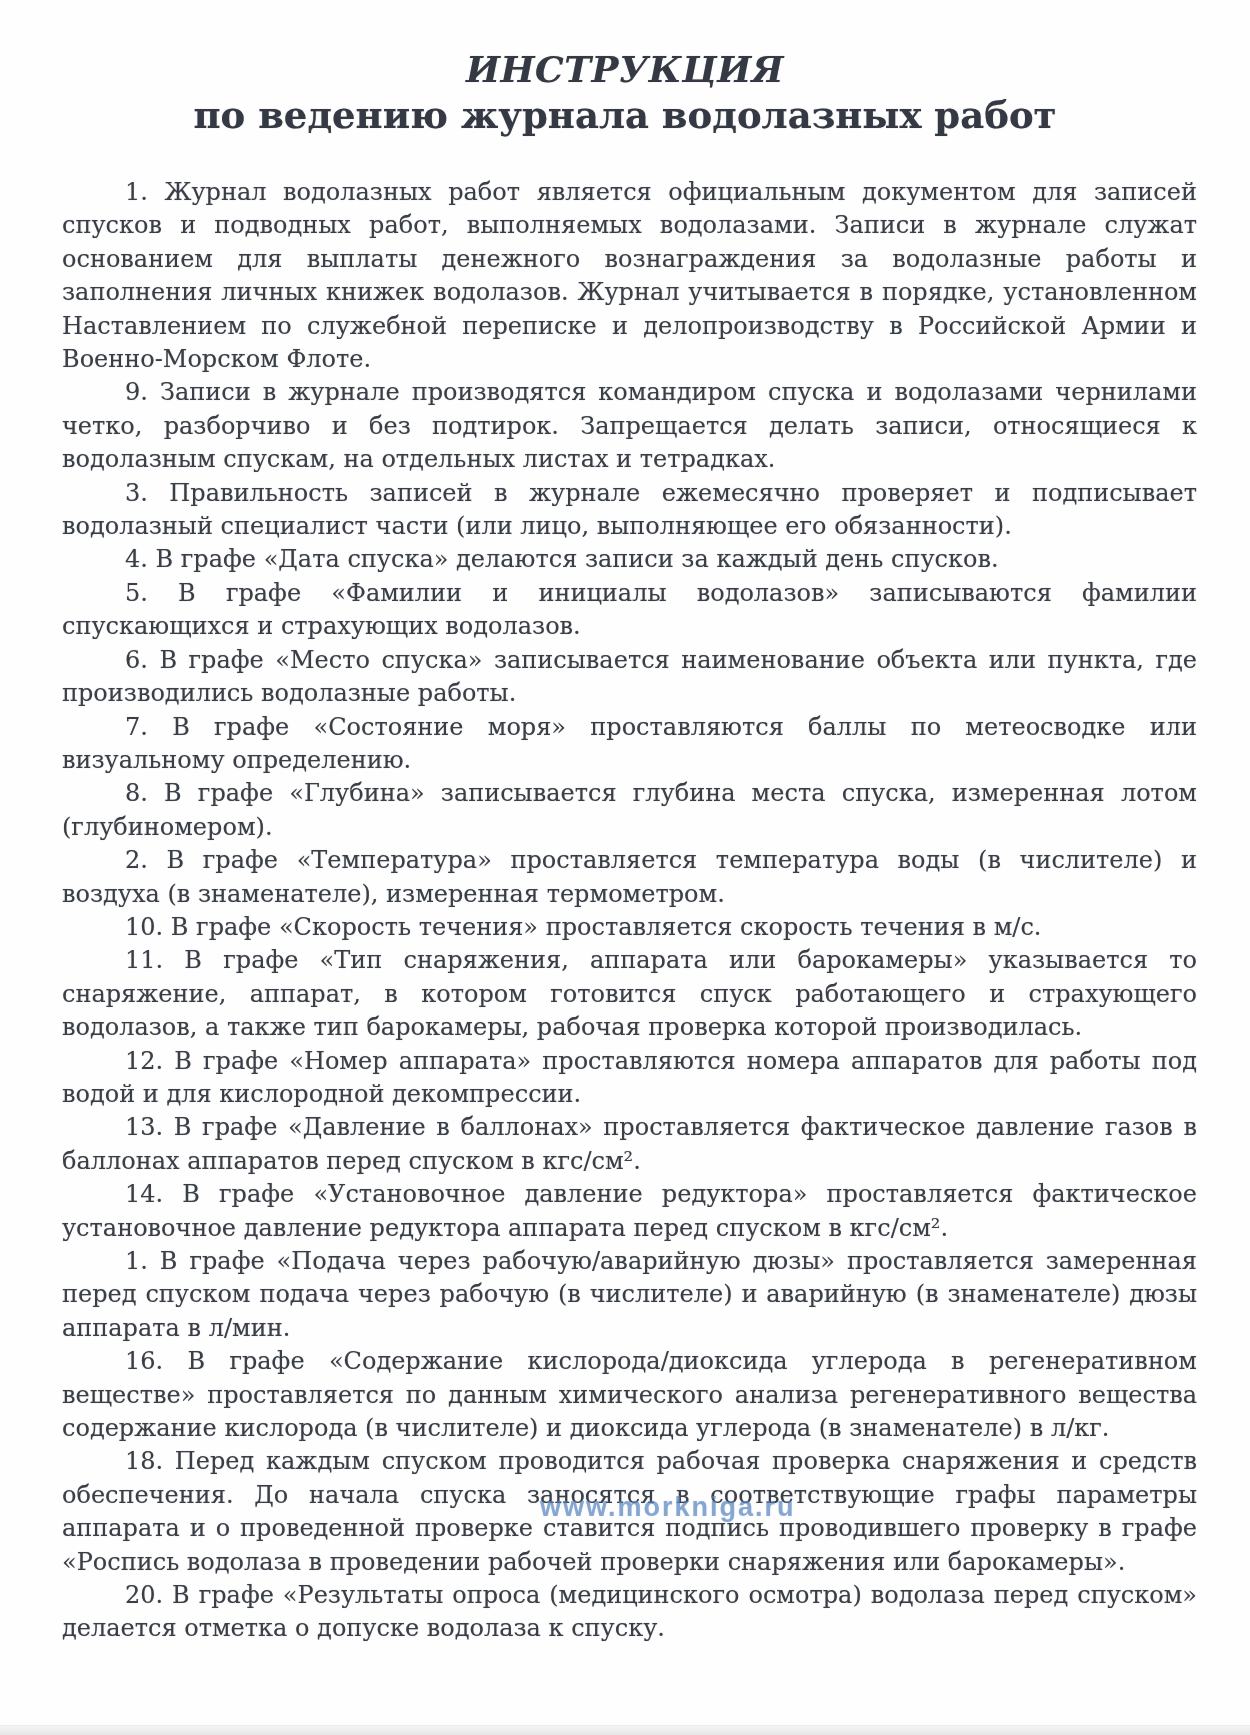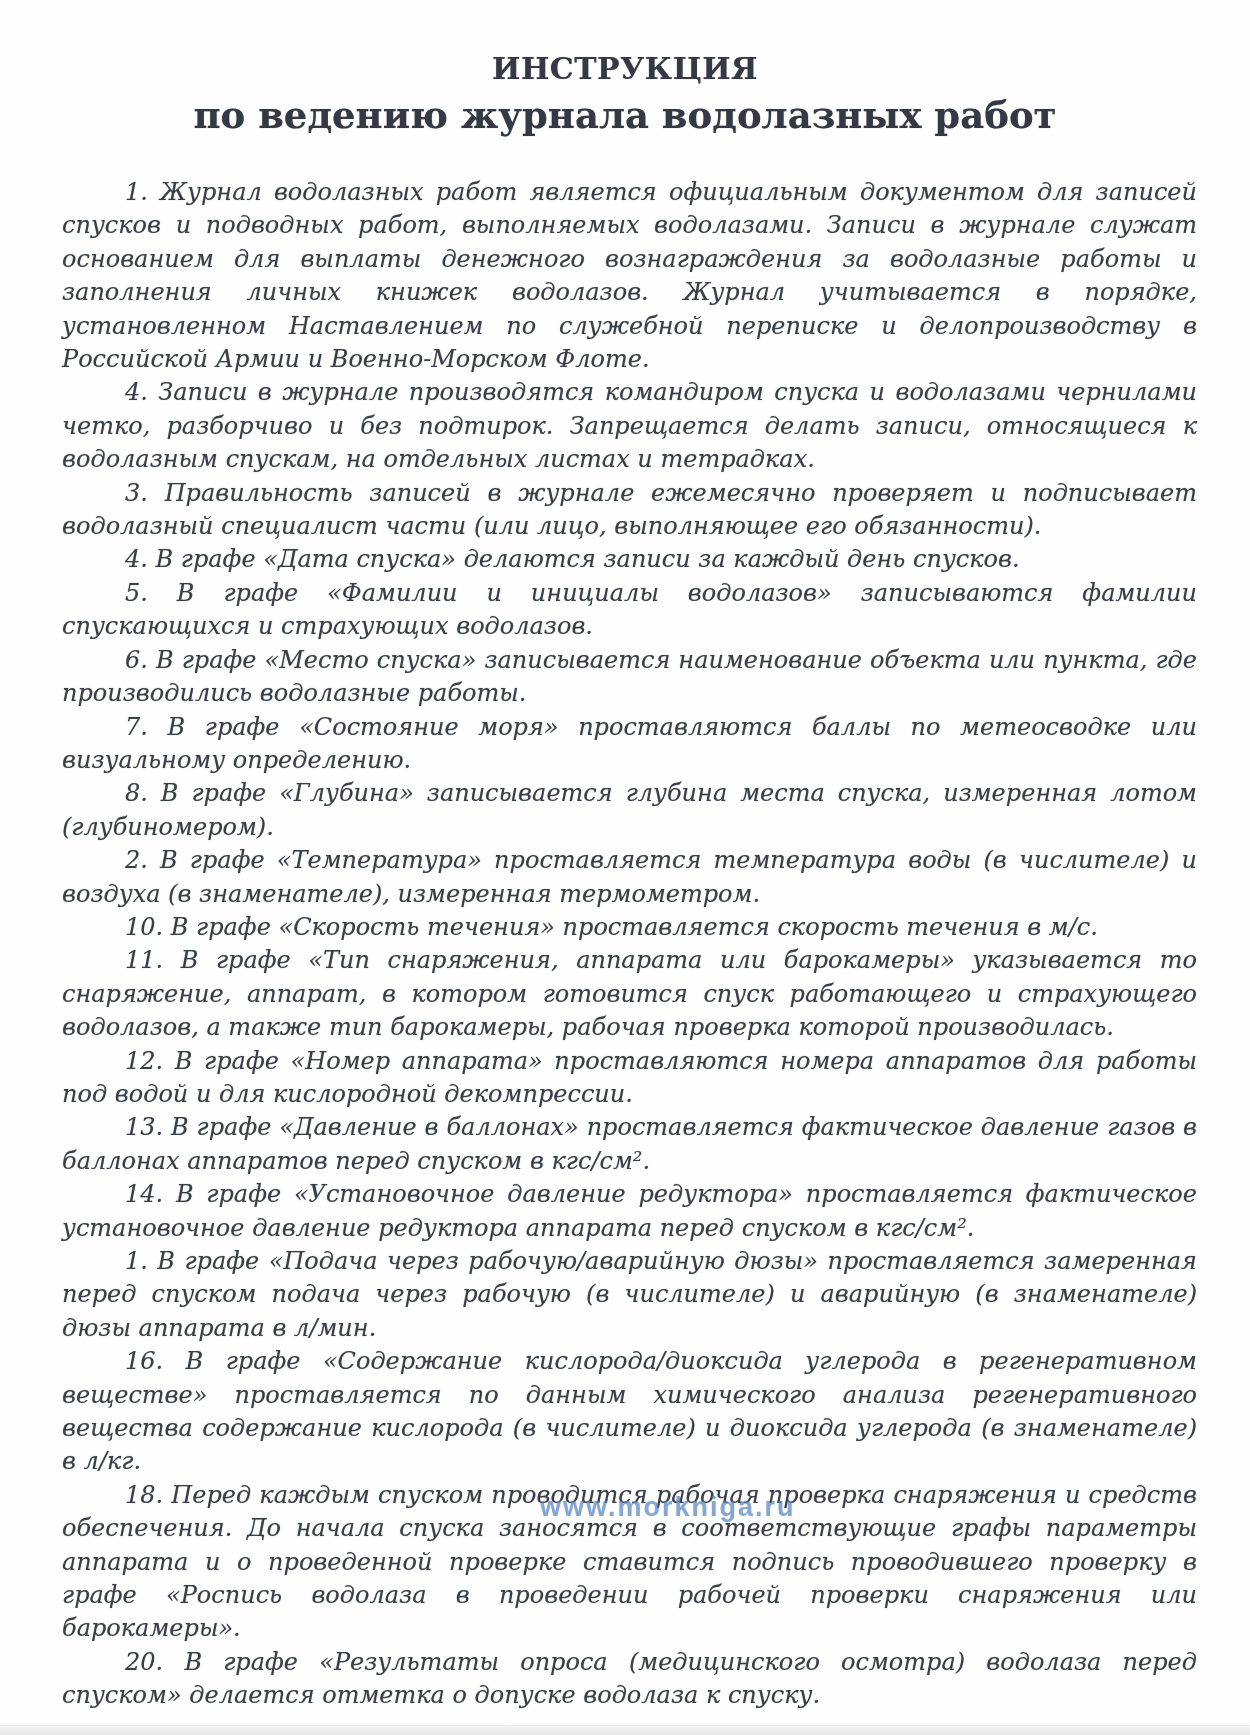--- a/index.html
+++ b/index.html
@@ -21,25 +21,26 @@
   }
   .doc-header {
     position: absolute;
     top: 46px;
     left: 0;
     width: 1250px;
     text-align: center;
     color: #343943;
   }
   .doc-title {
-    font-size: 30px;
+    font-size: 36px;
     font-weight: bold;
     line-height: 46px;
     letter-spacing: 0.5px;
     text-shadow: 0 0 1px rgba(52, 57, 67, 0.45);
+    font-style: italic;
   }
   .doc-subtitle {
     font-size: 37px;
     font-weight: bold;
     line-height: 46px;
     text-shadow: 0 0 1px rgba(52, 57, 67, 0.45);
   }
   .doc-body {
     position: absolute;
     top: 176px;
@@ -50,21 +51,20 @@
     line-height: 33.4px;
     text-align: justify;
     text-shadow: 0 0 1px rgba(58, 63, 71, 0.40);
     hyphens: auto;
     -webkit-hyphens: auto;
   }
   .doc-body p {
     margin: 0;
     padding: 0;
     text-indent: 63px;
-    font-style: italic;
   }
   .watermark {
     position: absolute;
     top: 1492px;
     left: 540px;
     width: 310px;
     font-family: "Liberation Sans", sans-serif;
     font-size: 27px;
     font-weight: bold;
     letter-spacing: 2px;
@@ -87,21 +87,21 @@
 
 <div class="page">
 
   <div class="doc-header">
     <div class="doc-title">ИНСТРУКЦИЯ</div>
     <div class="doc-subtitle">по ведению журнала водолазных работ</div>
   </div>
 
   <div class="doc-body">
     <p>1. Журнал водолазных работ является официальным документом для записей спусков и подводных работ, выполняемых водолазами. Записи в журнале служат основанием для выплаты денежного вознаграждения за водолазные работы и заполнения личных книжек водолазов. Журнал учитывается в порядке, установленном Наставлением по служебной переписке и делопроизводству в Российской Армии и Военно-Морском Флоте.</p>
-    <p>4. Записи в журнале производятся командиром спуска и водолазами чернилами четко, разборчиво и без подтирок. Запрещается делать записи, относящиеся к водолазным спускам, на отдельных листах и тетрадках.</p>
+    <p>9. Записи в журнале производятся командиром спуска и водолазами чернилами четко, разборчиво и без подтирок. Запрещается делать записи, относящиеся к водолазным спускам, на отдельных листах и тетрадках.</p>
     <p>3. Правильность записей в журнале ежемесячно проверяет и подписывает водолазный специалист части (или лицо, выполняющее его обязанности).</p>
     <p>4. В графе «Дата спуска» делаются записи за каждый день спусков.</p>
     <p>5. В графе «Фамилии и инициалы водолазов» записываются фамилии спускающихся и страхующих водолазов.</p>
     <p>6. В графе «Место спуска» записывается наименование объекта или пункта, где производились водолазные работы.</p>
     <p>7. В графе «Состояние моря» проставляются баллы по метеосводке или визуальному определению.</p>
     <p>8. В графе «Глубина» записывается глубина места спуска, измеренная лотом (глубиномером).</p>
     <p>2. В графе «Температура» проставляется температура воды (в числителе) и воздуха (в знаменателе), измеренная термометром.</p>
     <p>10. В графе «Скорость течения» проставляется скорость течения в м/с.</p>
     <p>11. В графе «Тип снаряжения, аппарата или барокамеры» указывается то снаряжение, аппарат, в котором готовится спуск работающего и страхующего водолазов, а также тип барокамеры, рабочая проверка которой производилась.</p>
     <p>12. В графе «Номер аппарата» проставляются номера аппаратов для работы под водой и для кислородной декомпрессии.</p>

